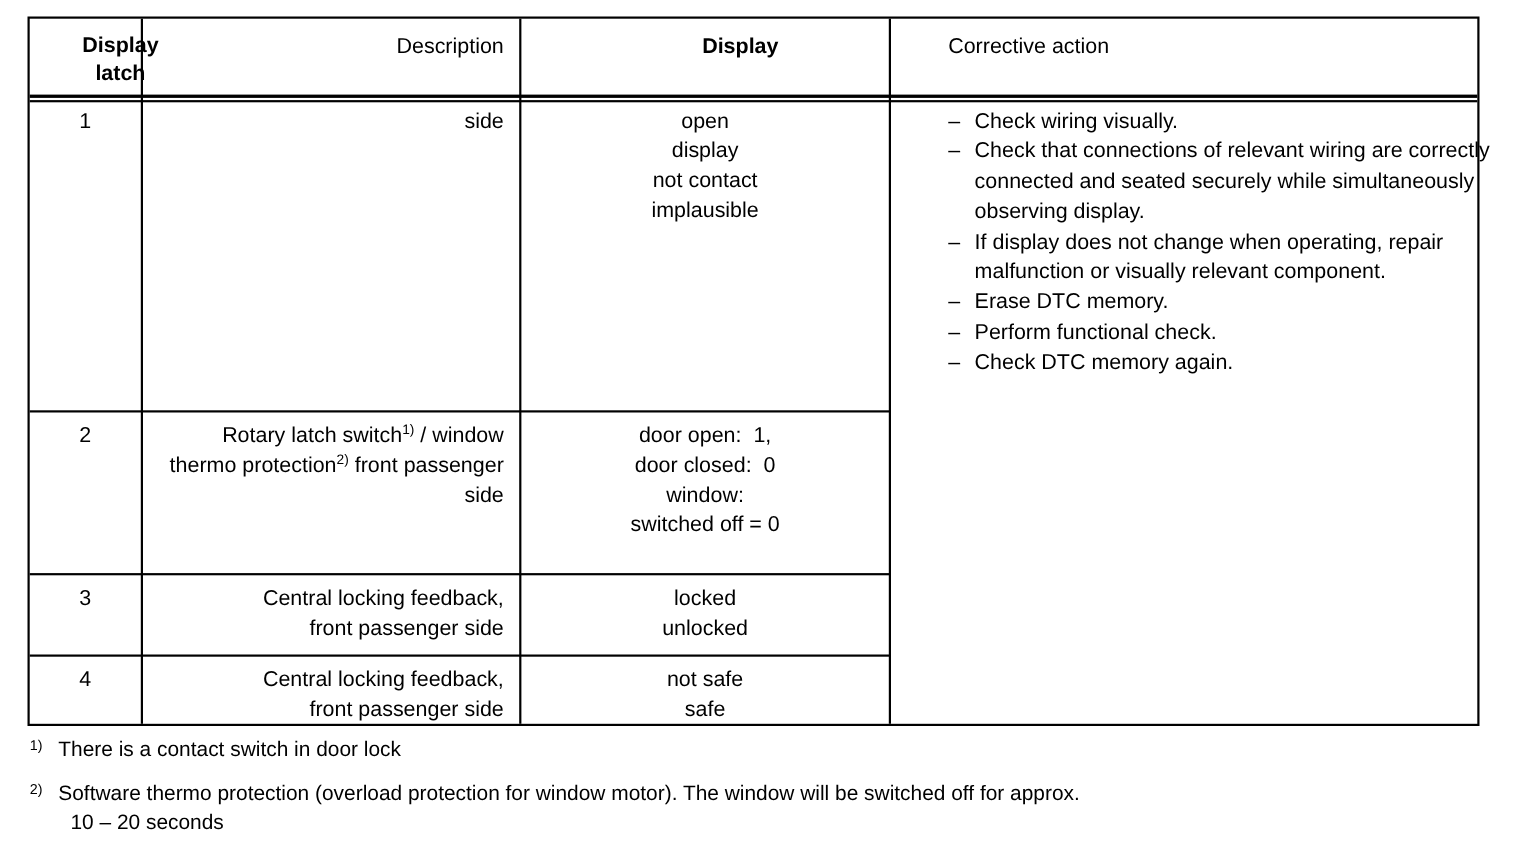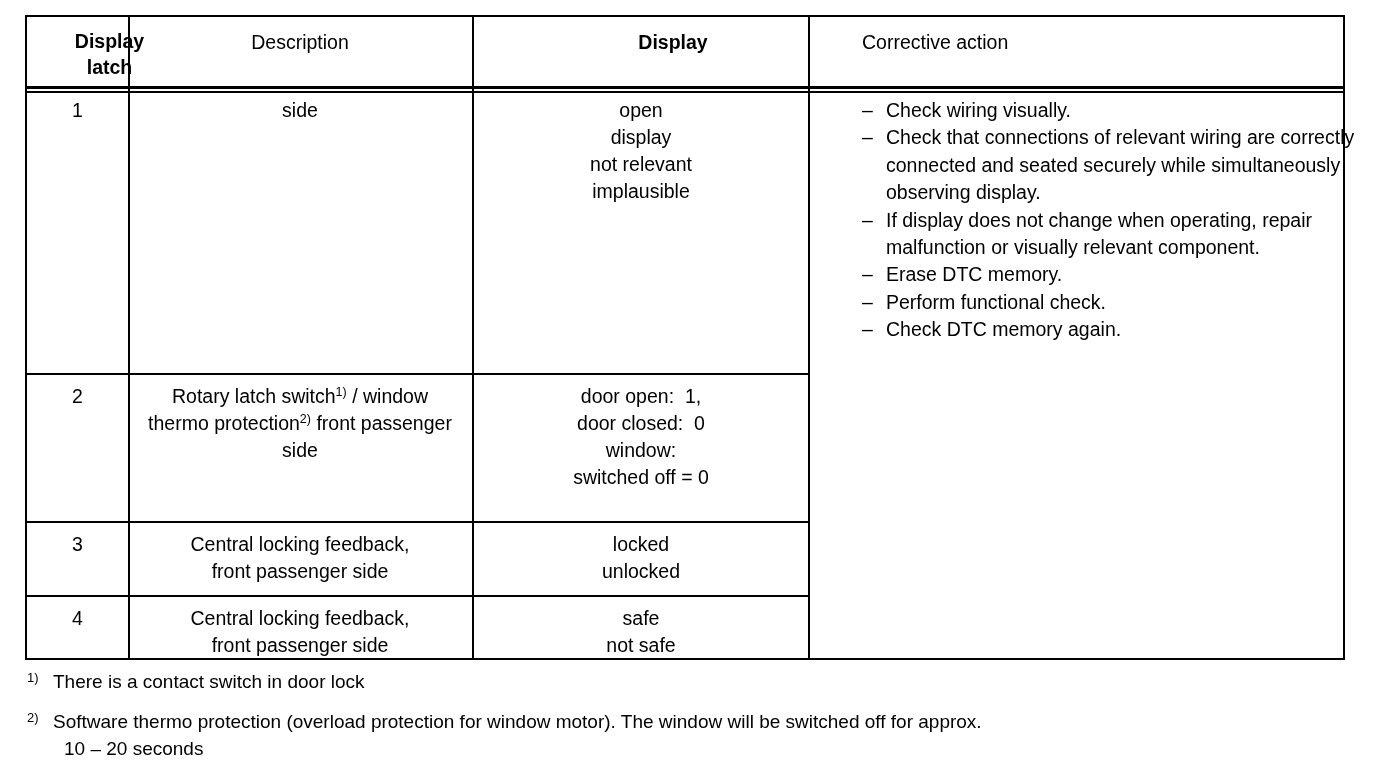--- a/index.html
+++ b/index.html
@@ -68,21 +68,21 @@
   .hrule.r3 { top: 578px; width: 783px; height: 2px; }  
 
   
   .cell {
     position: absolute;
     box-sizing: border-box;
     font-size: 19.5px;
     line-height: 27px;
   }
   .col-field   { left: 0px;   width: 101px; text-align: center; }
-  .col-desc    { left: 103px; width: 328px; text-align: center; padding-left: 12px; }
+  .col-desc    { left: 103px; width: 328px; text-align: right; padding-left: 12px; }
   .col-display { left: 447px; width: 334px; text-align: center; }
   .col-action  { left: 827px; width: 531px; text-align: left; padding-left: 8px; }
 
   
   .hdr {
     top: 10px;
     height: 58px;
   }
   .hdr.bold { font-weight: bold; margin-left: 32px; }
   .hdr.col-field { line-height: 26px; padding-top: 1px; }
@@ -175,21 +175,21 @@
     <div class="cell hdr col-display bold">Display</div>
     <div class="cell hdr col-action">Corrective action</div>
 
     <div class="cell col-field row1 numcell">1</div>
     <div class="cell col-desc row1">
       <div>side</div>
     </div>
     <div class="cell col-display row1 display-lines">
       <div>open</div>
       <div>display</div>
-      <div>not relevant</div>
+      <div>not contact</div>
       <div>implausible</div>
     </div>
 
     <div class="cell col-action row1">
       <ul class="action-list">
         <li><span class="dash">–</span><span>Check wiring visually.</span></li>
         <li><span class="dash">–</span><span>Check that connections of relevant wiring are correctly connected and seated securely while simultaneously observing display.</span></li>
         <li><span class="dash">–</span><span>If display does not change when operating, repair malfunction or visually relevant component.</span></li>
         <li><span class="dash">–</span><span>Erase DTC memory.</span></li>
         <li><span class="dash">–</span><span>Perform functional check.</span></li>
@@ -215,22 +215,22 @@
       <div>locked</div>
       <div>unlocked</div>
     </div>
 
     <div class="cell col-field row4 numcell">4</div>
     <div class="cell col-desc row4">
       <div>Central locking feedback,</div>
       <div>front passenger side</div>
     </div>
     <div class="cell col-display row4 display-lines">
+      <div>not safe</div>
       <div>safe</div>
-      <div>not safe</div>
     </div>
 
   </div>
 
   <div class="footnotes">
     <div class="footnote">
       <span class="marker">1)</span><span>There is a contact switch in door lock</span>
     </div>
     <div class="footnote">
       <span class="marker">2)</span><span>Software thermo protection (overload protection for window motor).  The window will be switched off for approx.</span>

